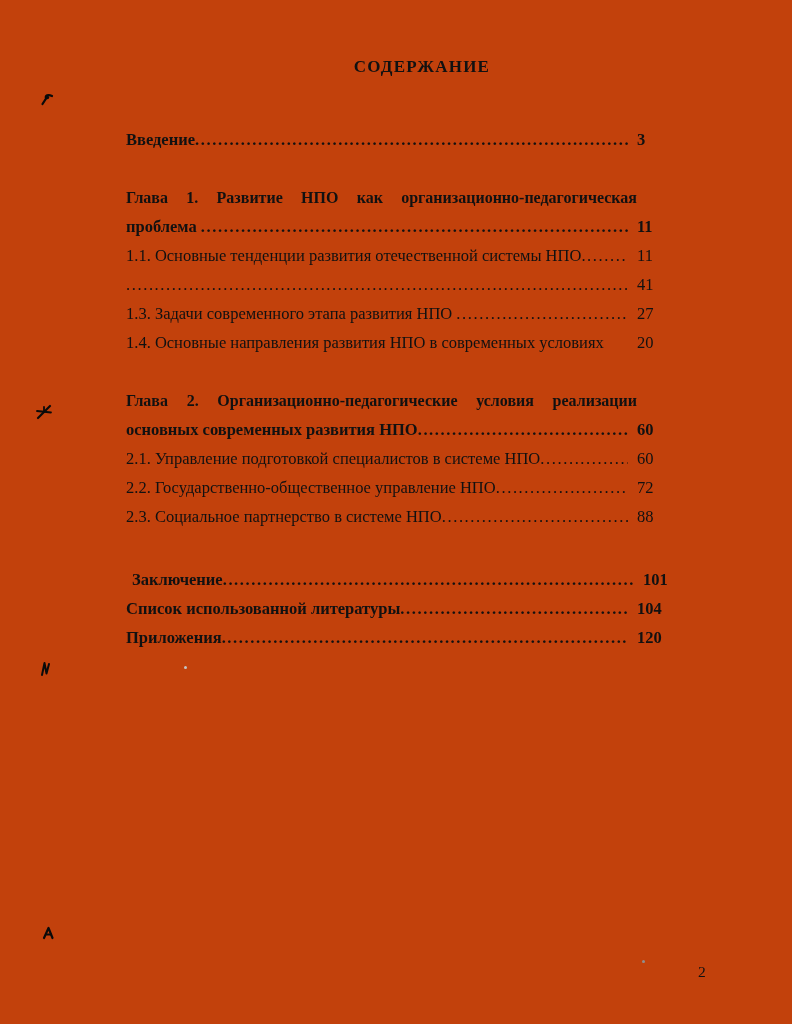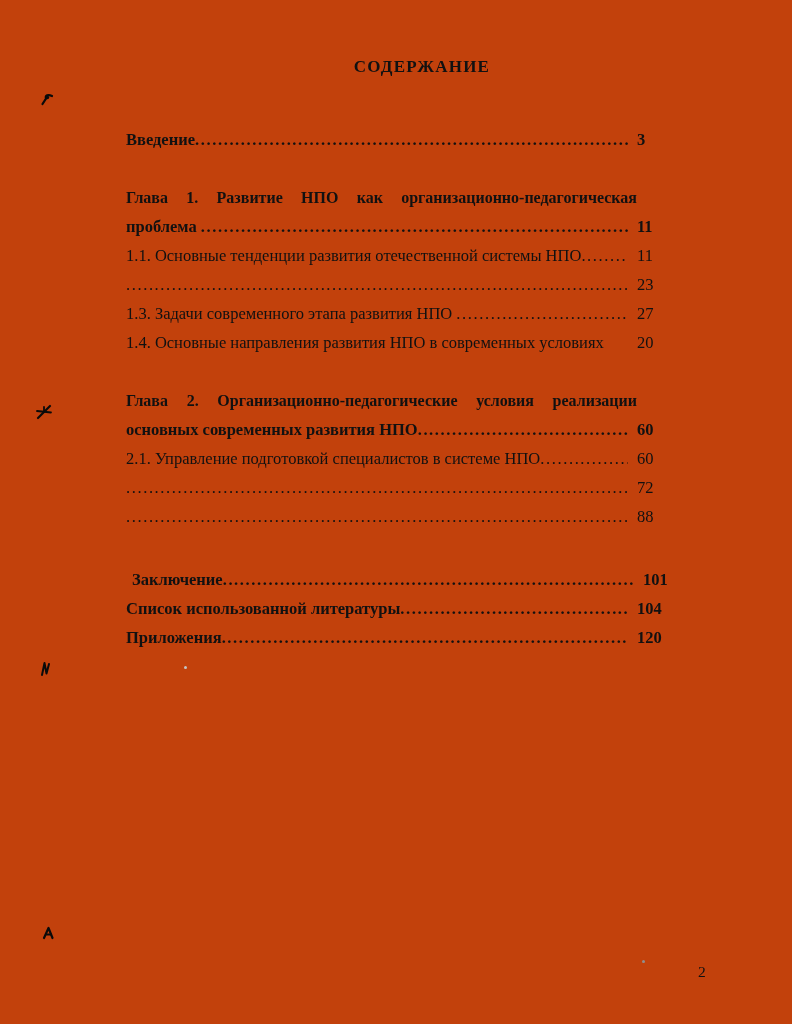--- a/index.html
+++ b/index.html
@@ -120,21 +120,21 @@
           <span class="label-area">
             <span class="toc-label">1.1. Основные тенденции развития отечественной системы НПО</span>
             <span class="dot-leader">..........................................................................................................................................................................</span>
           </span>
           <span class="toc-page">11</span>
         </div>
         <div class="toc-row">
           <span class="label-area">
             <span class="dot-leader">..........................................................................................................................................................................</span>
           </span>
-          <span class="toc-page">23</span>
+          <span class="toc-page">41</span>
         </div>
         <div class="toc-row">
           <span class="label-area">
             <span class="toc-label">1.3. Задачи современного этапа развития НПО&nbsp;</span>
             <span class="dot-leader">..........................................................................................................................................................................</span>
           </span>
           <span class="toc-page">27</span>
         </div>
         <div class="toc-row">
           <span class="label-area">
@@ -153,26 +153,28 @@
         </div>
         <div class="toc-row">
           <span class="label-area">
             <span class="toc-label">2.1. Управление подготовкой специалистов в системе НПО</span>
             <span class="dot-leader">..........................................................................................................................................................................</span>
           </span>
           <span class="toc-page">60</span>
         </div>
         <div class="toc-row">
           <span class="label-area">
+            <span class="toc-label">2.2. Государственно-общественное управление НПО</span>
             <span class="dot-leader">..........................................................................................................................................................................</span>
           </span>
           <span class="toc-page">72</span>
         </div>
         <div class="toc-row">
           <span class="label-area">
+            <span class="toc-label">2.3. Социальное партнерство в системе НПО</span>
             <span class="dot-leader">..........................................................................................................................................................................</span>
           </span>
           <span class="toc-page">88</span>
         </div>
         <div class="toc-row bold gap-xl">
           <span class="label-area">
             <span class="toc-label">Заключение</span>
             <span class="dot-leader">..........................................................................................................................................................................</span>
           </span>
           <span class="toc-page">101</span>

